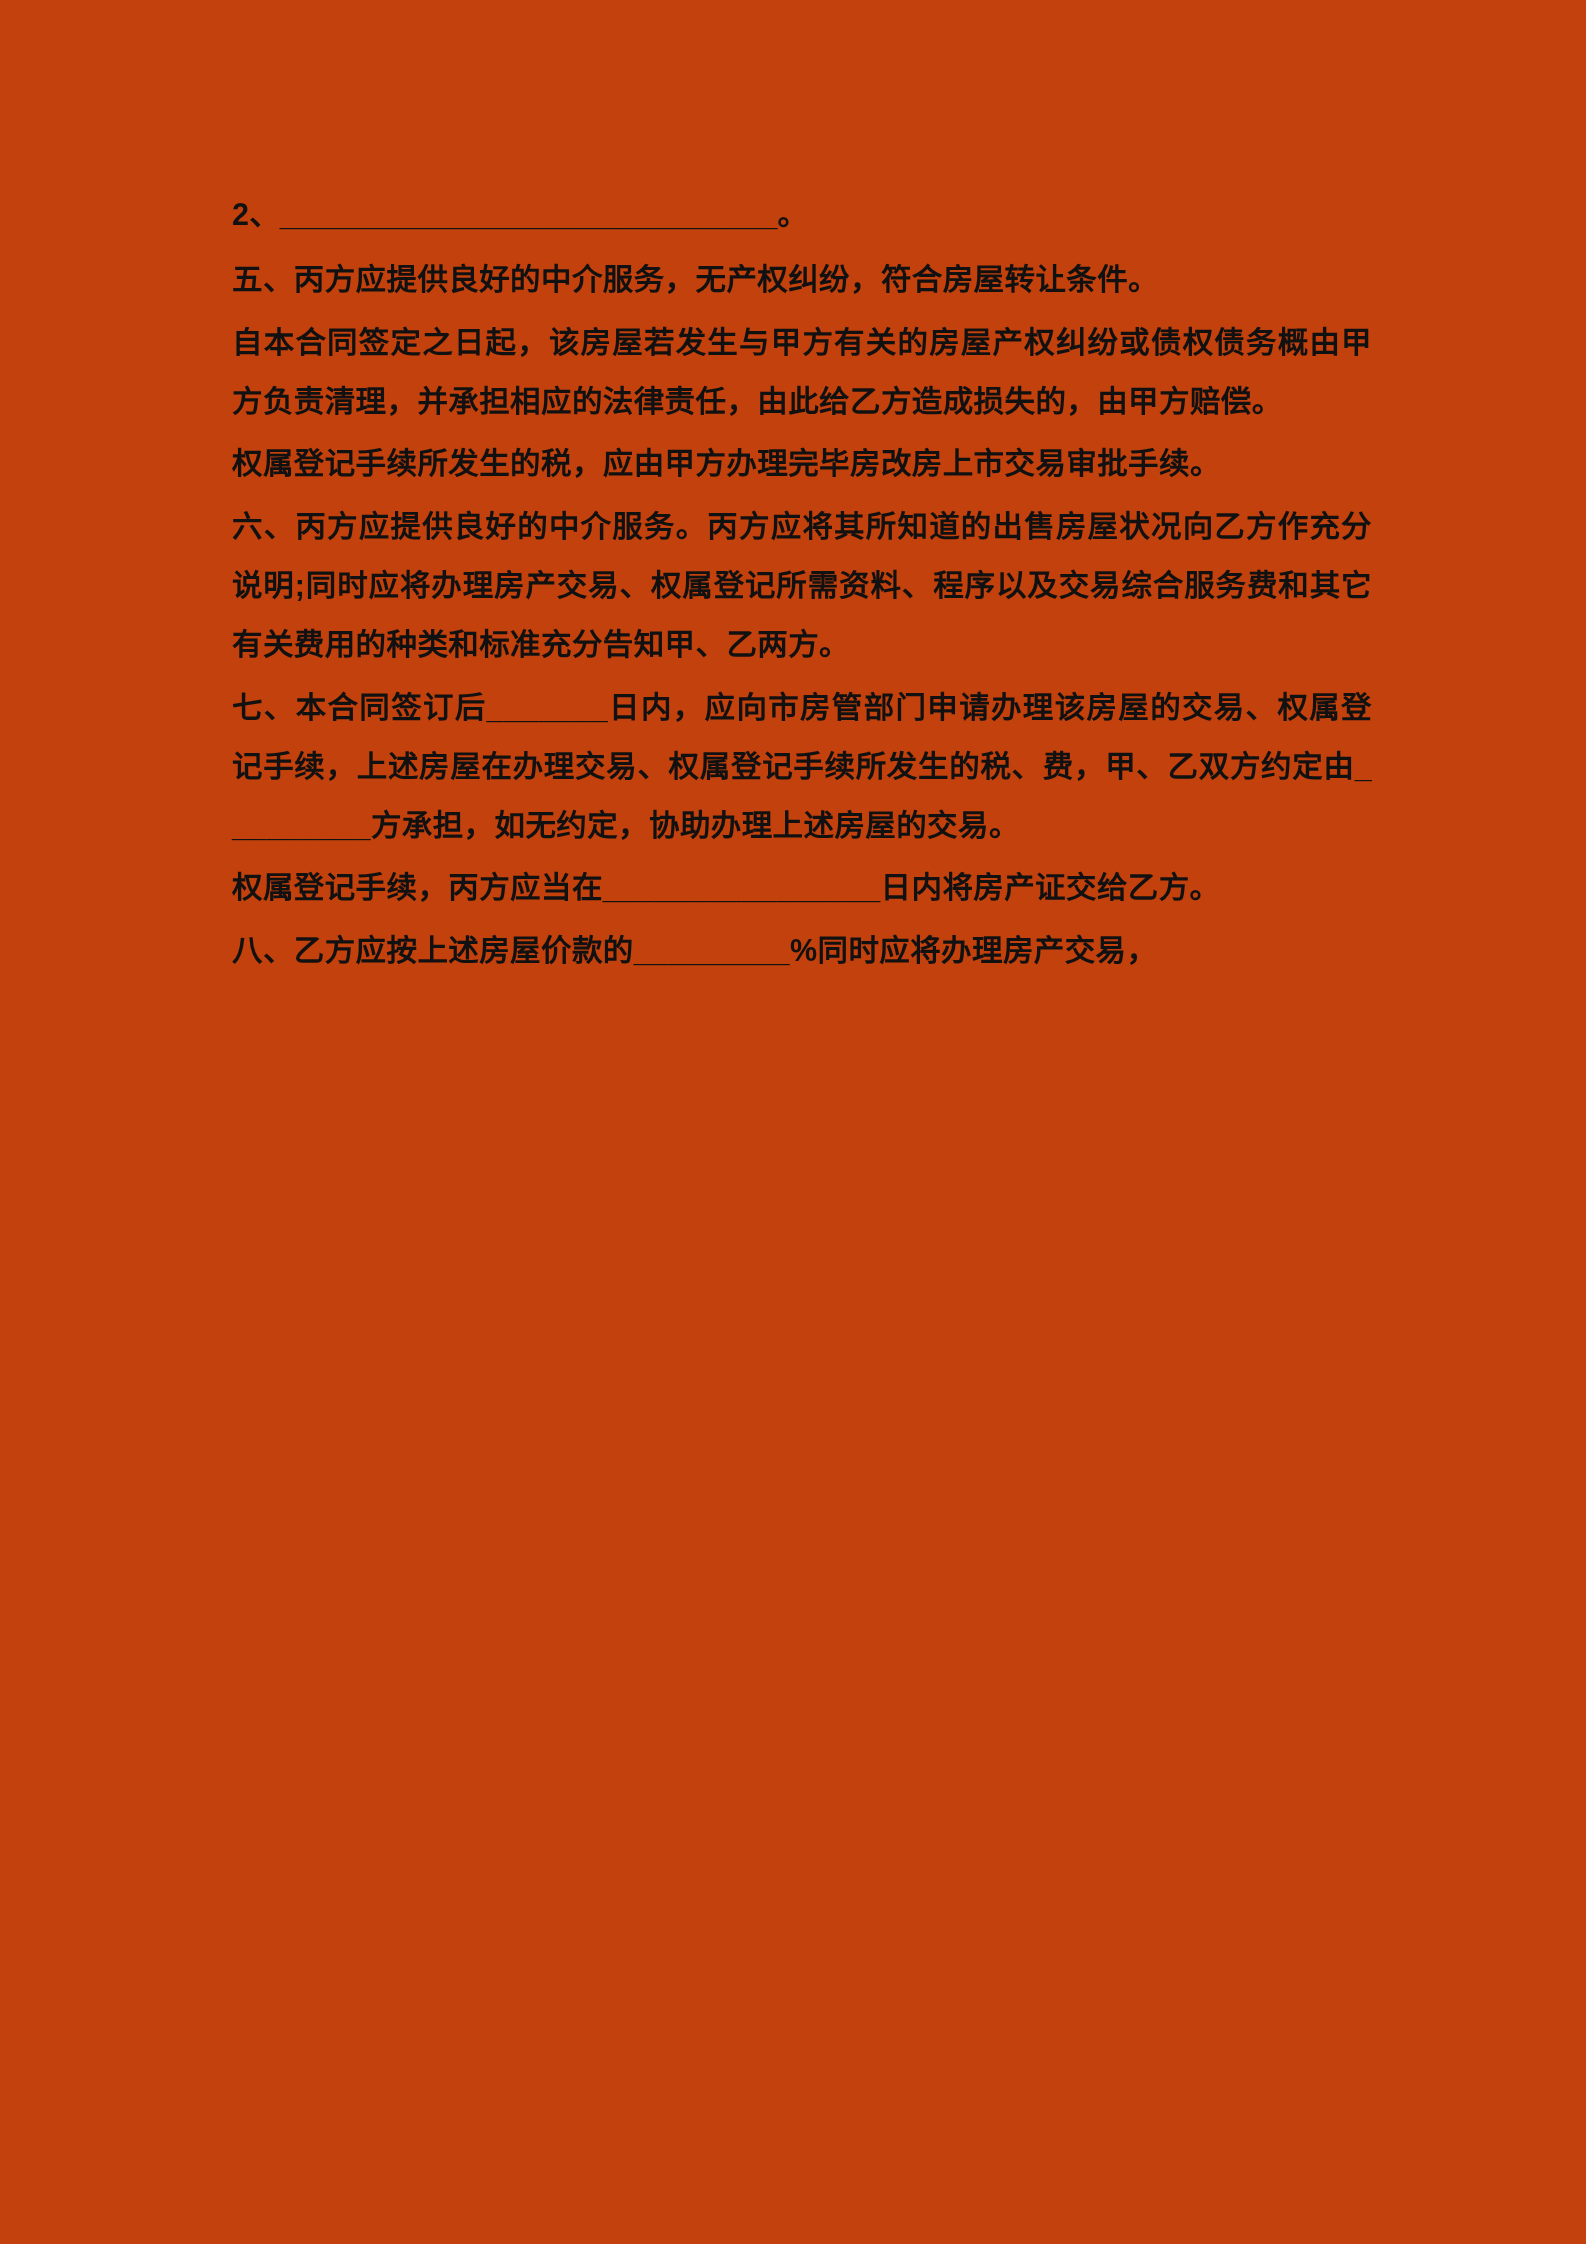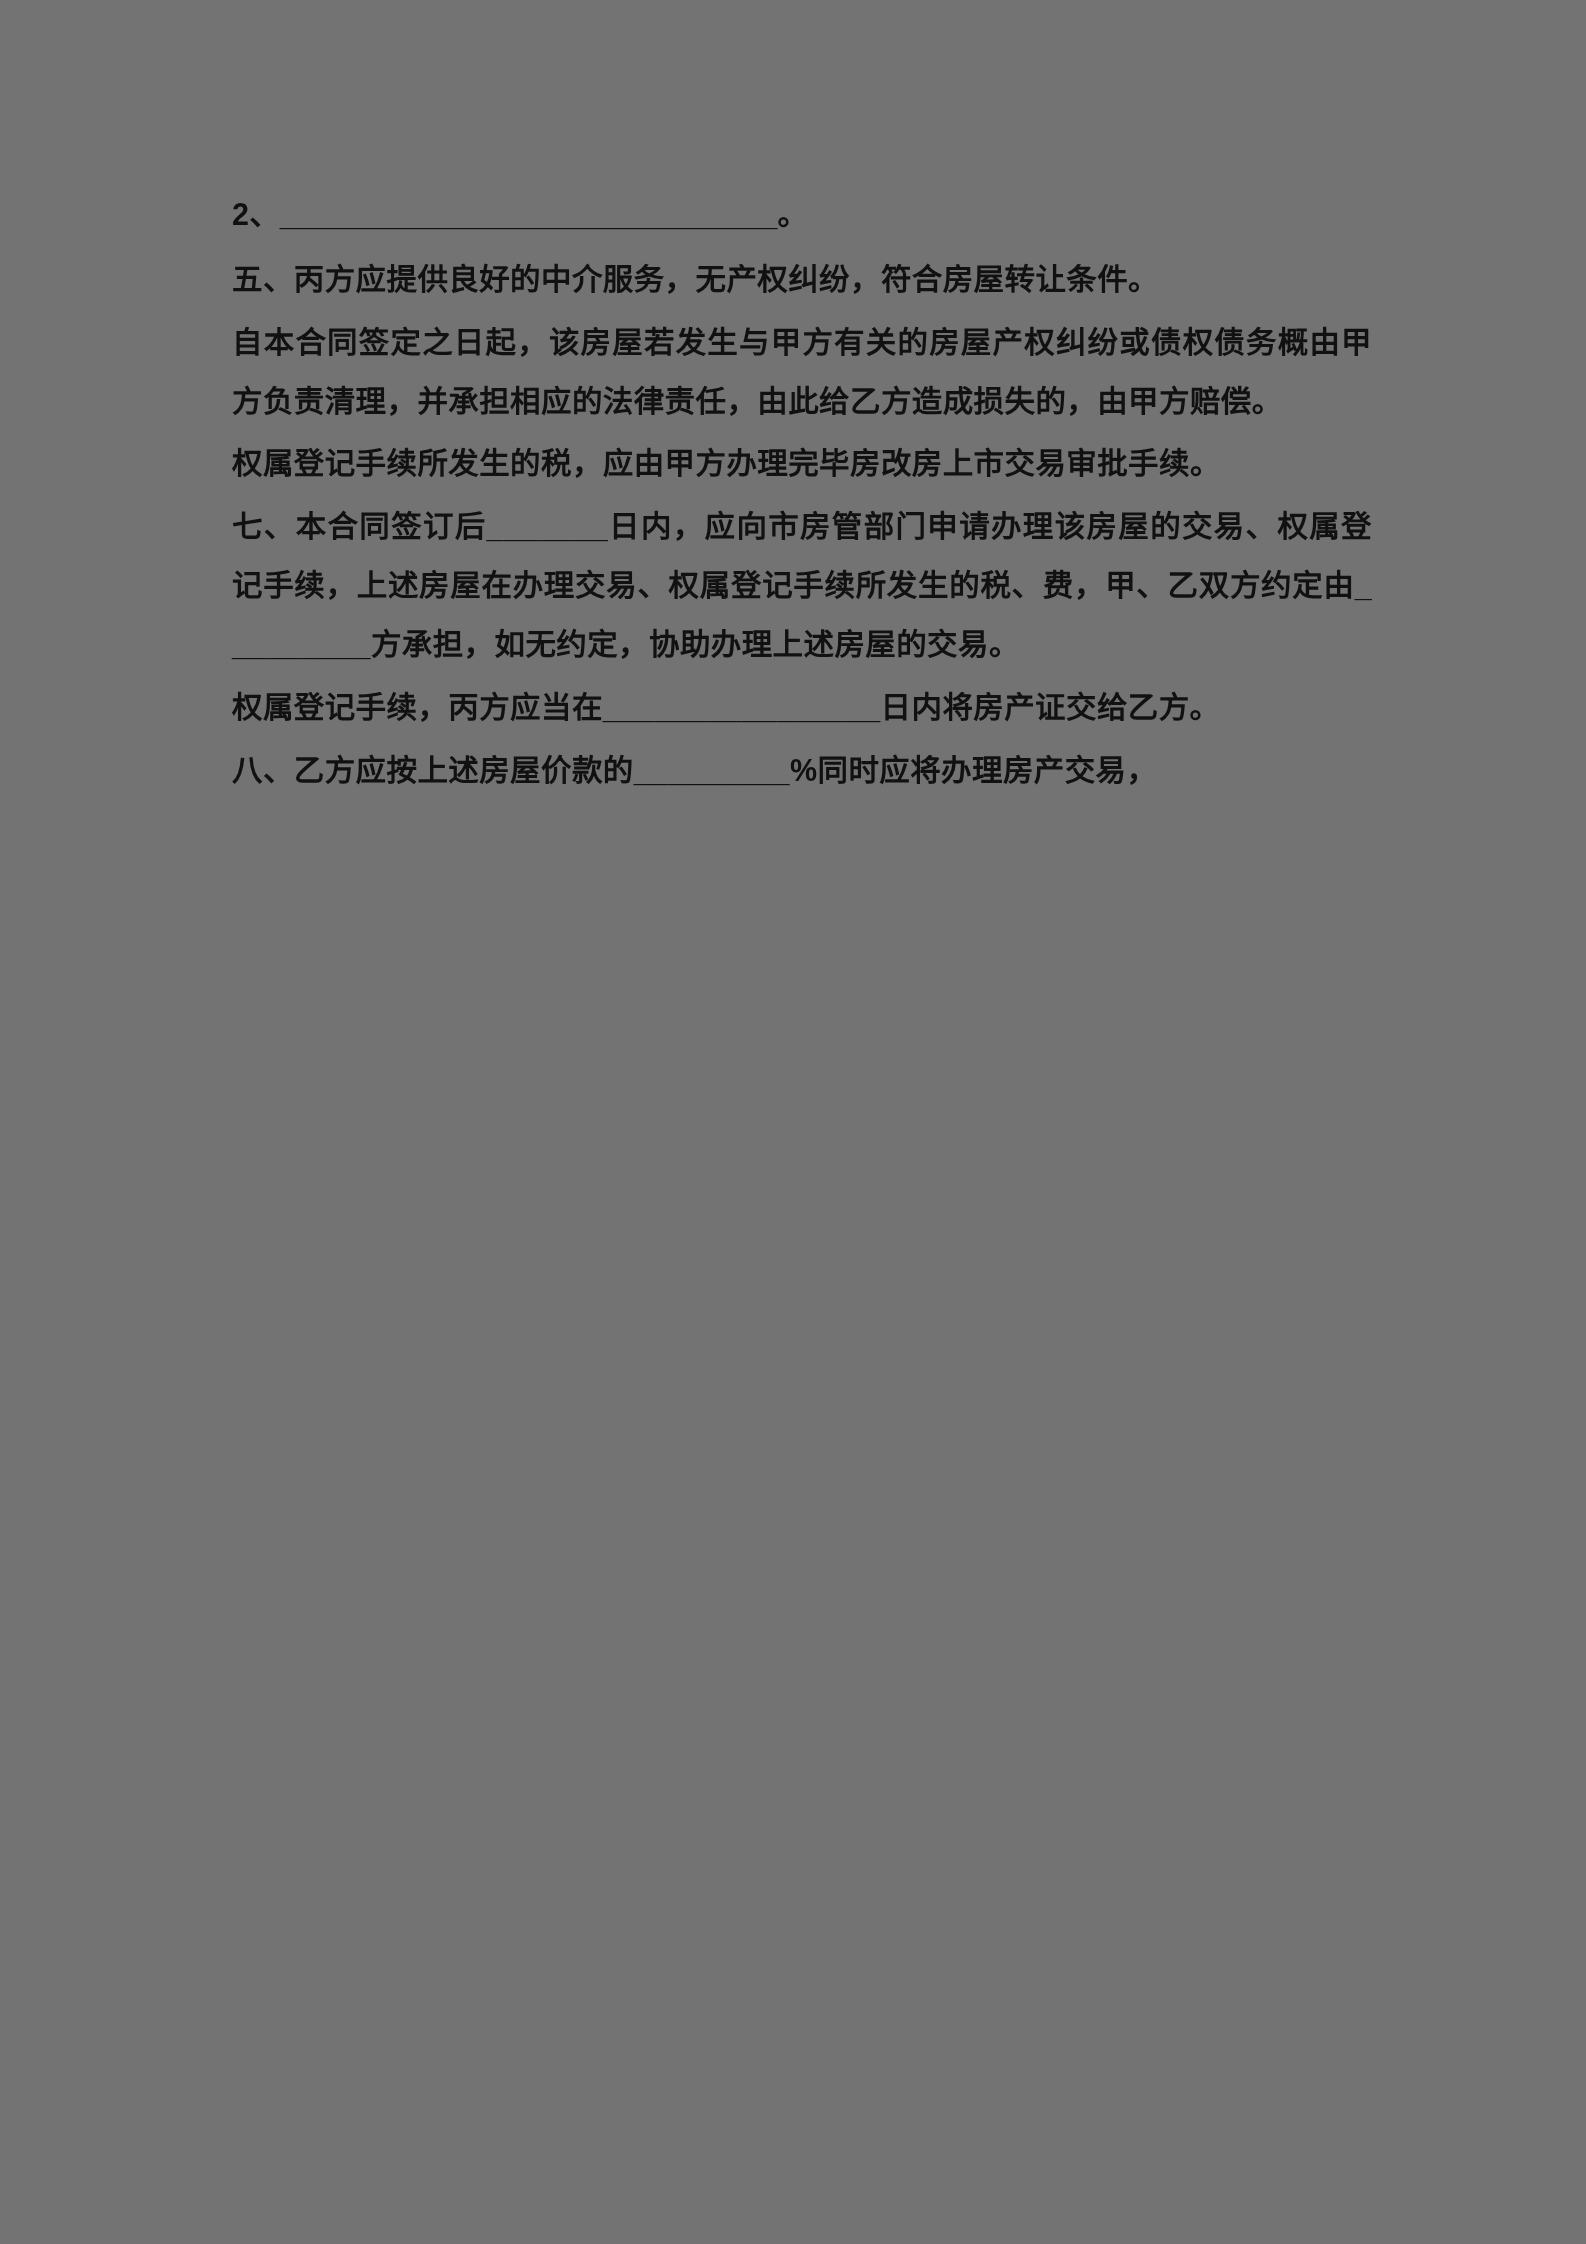--- a/index.html
+++ b/index.html
@@ -12,21 +12,21 @@
     width: 1586px;
     height: 2244px;
     font-family: "Liberation Sans", "DejaVu Sans", sans-serif;
     color: #000000;
     overflow: hidden;
   }
   .page {
     position: relative;
     width: 1586px;
     height: 2244px;
-    background: #737373;
+    background: #c2410c;
     box-sizing: border-box;
     padding: 185px 200px 0 232px;
   }
   .doc-body {
     width: 1140px;
   }
   .para {
     font-size: 30.5px;
     line-height: 1.93;
     letter-spacing: 0.4px;
@@ -51,20 +51,21 @@
 
     <p class="para first">2、_____________________________。</p>
 
     <p class="para">五、丙方应提供良好的中介服务，无产权纠纷，符合房屋转让条件。</p>
 
     <p class="para">自本合同签定之日起，该房屋若发生与甲方有关的房屋产权纠纷或债权债务概由甲方负责清理，并承担相应的法律责任，由此给乙方造成损失的，由甲方赔偿。</p>
 
     <p class="para">权属登记手续所发生的税，应由甲方办理完毕房改房上市交易审批手续。</p>
 
 
+    <p class="para">六、丙方应提供良好的中介服务。丙方应将其所知道的出售房屋状况向乙方作充分说明;同时应将办理房产交易、权属登记所需资料、程序以及交易综合服务费和其它有关费用的种类和标准充分告知甲、乙两方。</p>
 
     <p class="para">七、本合同签订后_______日内，应向市房管部门申请办理该房屋的交易、权属登记手续，上述房屋在办理交易、权属登记手续所发生的税、费，甲、乙双方约定由_________方承担，如无约定，协助办理上述房屋的交易。</p>
 
 
     <p class="para">权属登记手续，丙方应当在________________日内将房产证交给乙方。</p>
 
     <p class="para">八、乙方应按上述房屋价款的_________%同时应将办理房产交易，</p>
 
   </div>
 </div>

